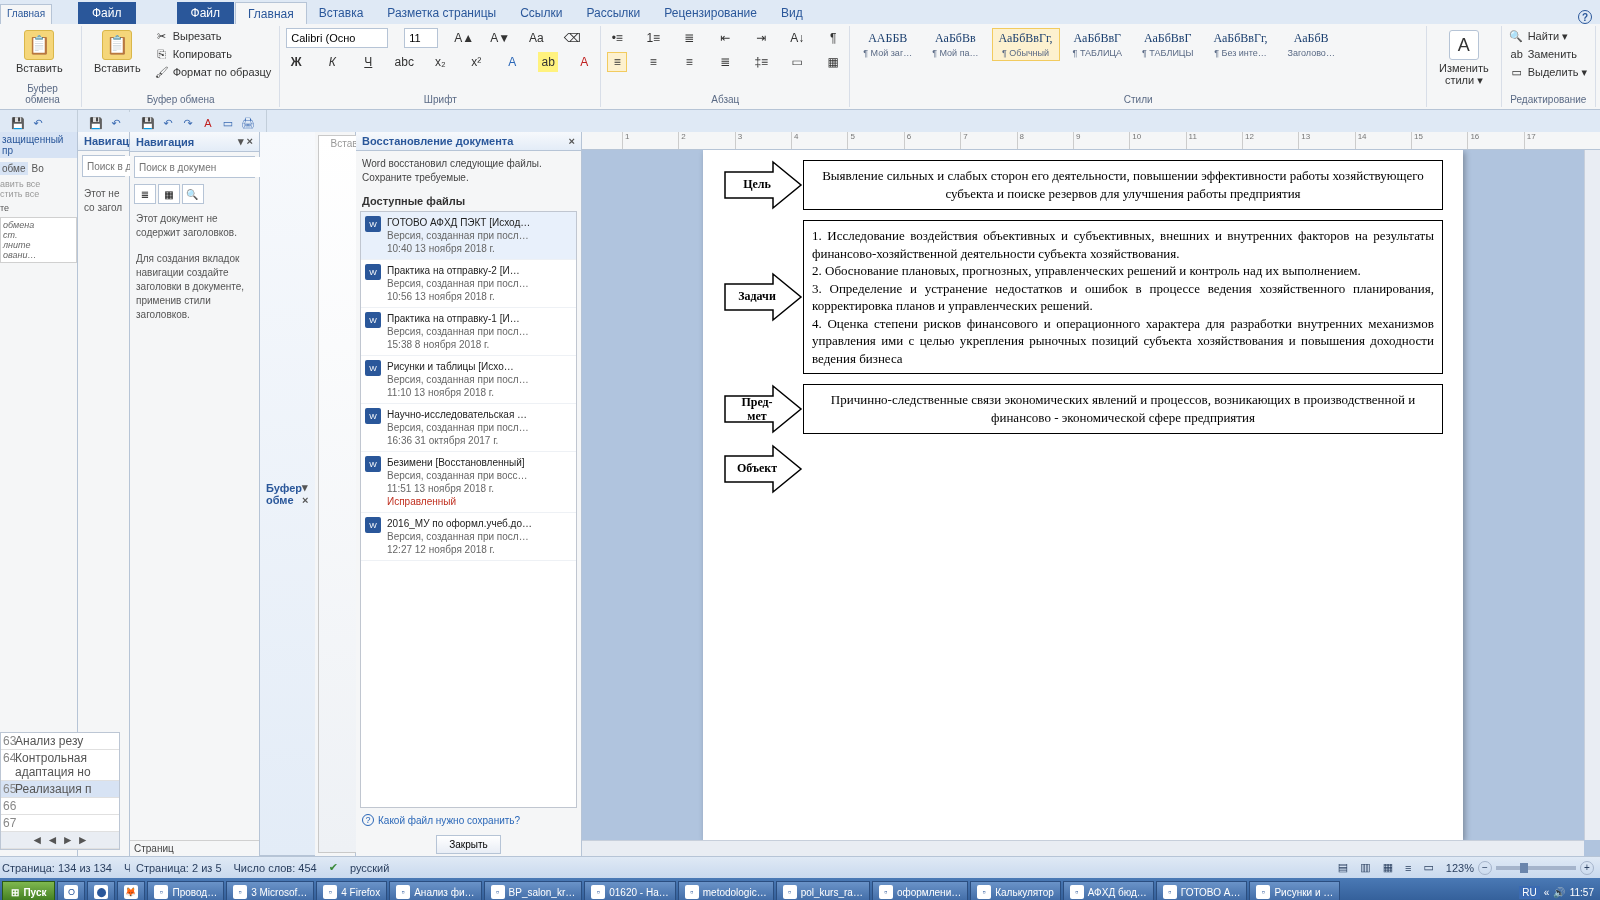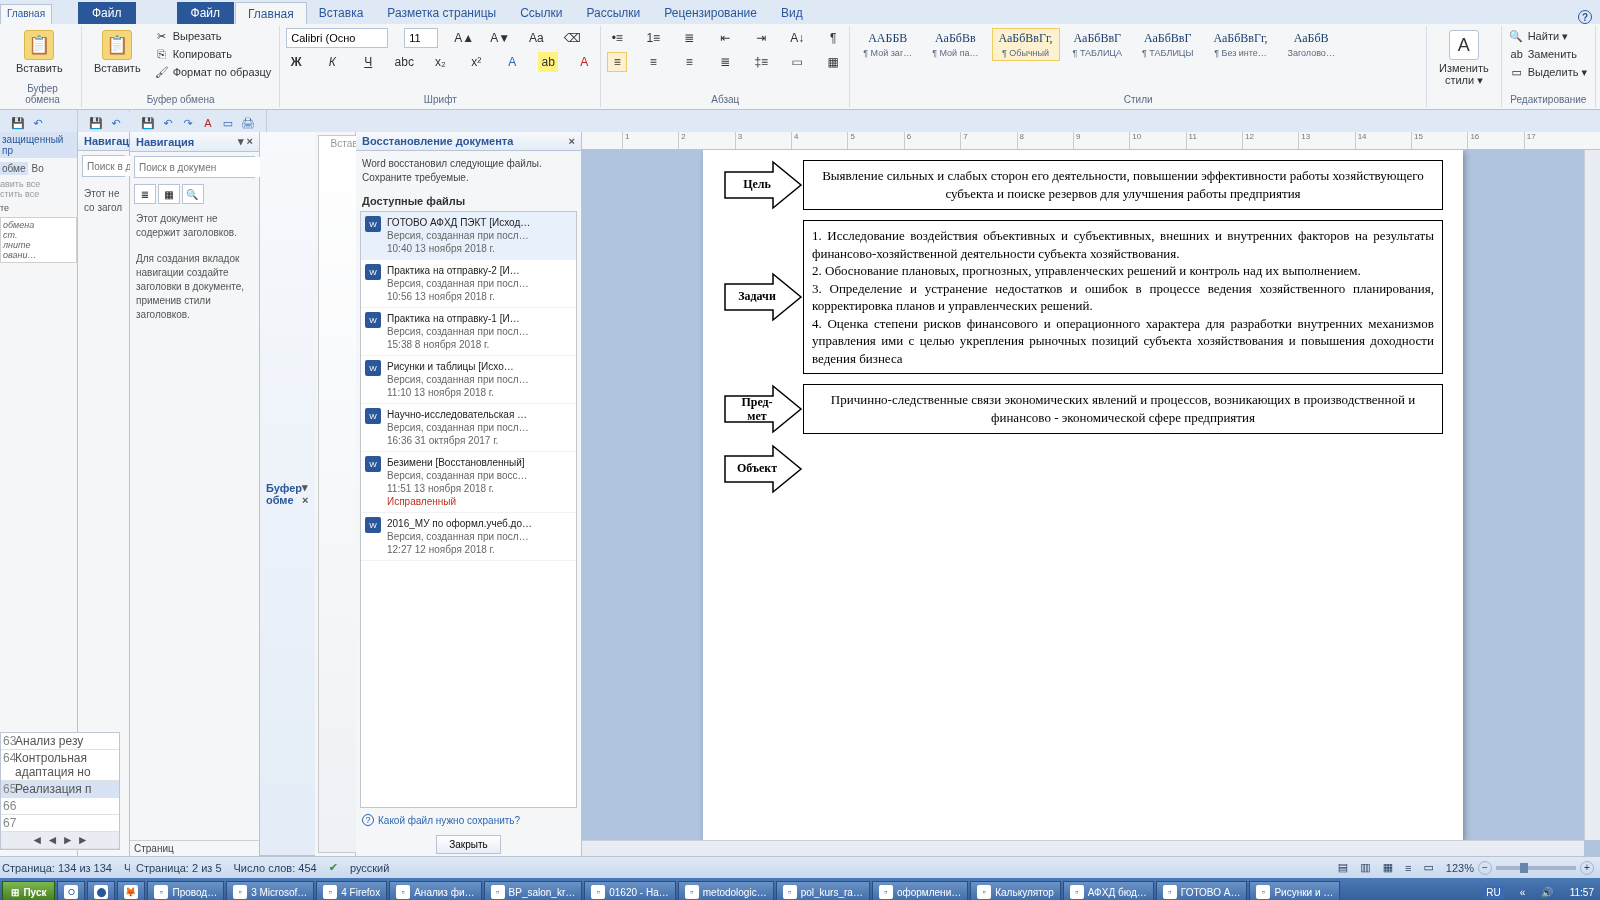--- a/index.html
+++ b/index.html
@@ -87,21 +87,21 @@
 .status{height:22px;background:linear-gradient(#dfe9f5,#c9d9ee);border-top:1px solid #b6c4d6;display:flex;align-items:center;padding:0 6px;font-size:11px;color:#2a3f5f;gap:12px}
 .status .spacer{flex:1}
 .status .zoom{display:flex;align-items:center;gap:4px}
 .status .zb{width:14px;height:14px;border:1px solid #a5b4cb;border-radius:50%;display:flex;align-items:center;justify-content:center;font-size:10px}
 .status .zslider{width:80px;height:4px;background:#a5b4cb;position:relative}
 .status .zslider .zh{position:absolute;left:30%;top:-3px;width:8px;height:10px;background:#6a85ac}
 
 .taskbar{height:28px;background:linear-gradient(#4a79b5,#2f5a94);display:flex;align-items:center;padding:0 2px;gap:2px;color:#fff;font-size:10px}
 .taskbar .tb{background:linear-gradient(#6a93c8,#3f6aa5);border:1px solid #2b4e80;padding:2px 6px;height:22px;display:flex;align-items:center;gap:4px;max-width:100px;overflow:hidden;white-space:nowrap}
 .taskbar .tb .ti{width:14px;height:14px;background:#fff;border-radius:2px;display:flex;align-items:center;justify-content:center;color:#2a579a;font-size:9px}
-.taskbar .tray{margin-left:auto;display:flex;gap:16px;align-items:center;padding:0 4px}
+.taskbar .tray{margin-left:auto;display:flex;gap:4px;align-items:center;padding:0 4px}
 .taskbar .start{background:linear-gradient(#7fb850,#3e7a1d);border:1px solid #2c5a13;padding:2px 8px;height:22px;display:flex;align-items:center;gap:4px;font-weight:bold}
 
 .leftmost-tabs{position:absolute;left:0;top:0;width:78px;height:24px;display:flex;align-items:flex-end;background:#dfe9f5}
 .leftmost-tabs .mt{padding:3px 6px;font-size:10px;color:#2a579a;background:#f5f6f7;border:1px solid #b6c4d6;border-bottom:none;height:20px}
 
 .under-ribbon{height:22px;background:#dfe9f5;display:flex}
 .under-ribbon .sec{display:flex;gap:3px;padding:2px 4px;border-right:1px solid #c2ceda}
 </style>
 </head>
 <body>

